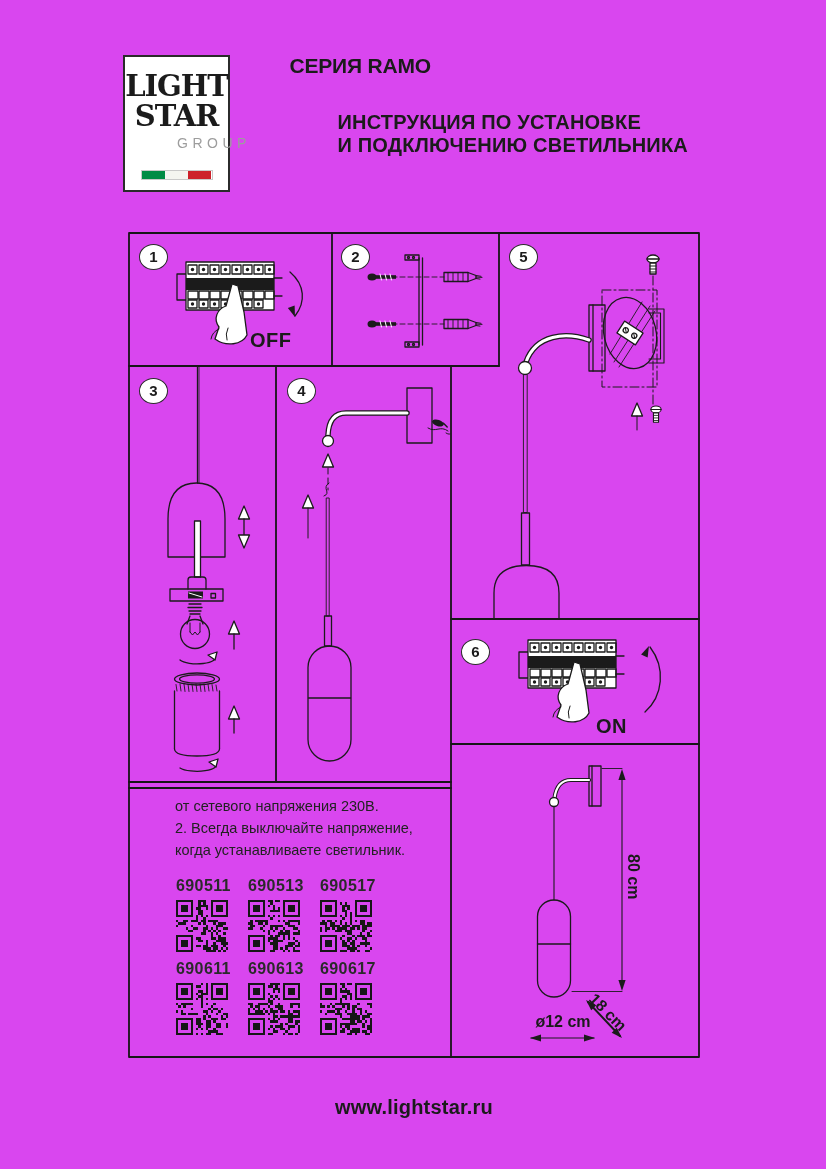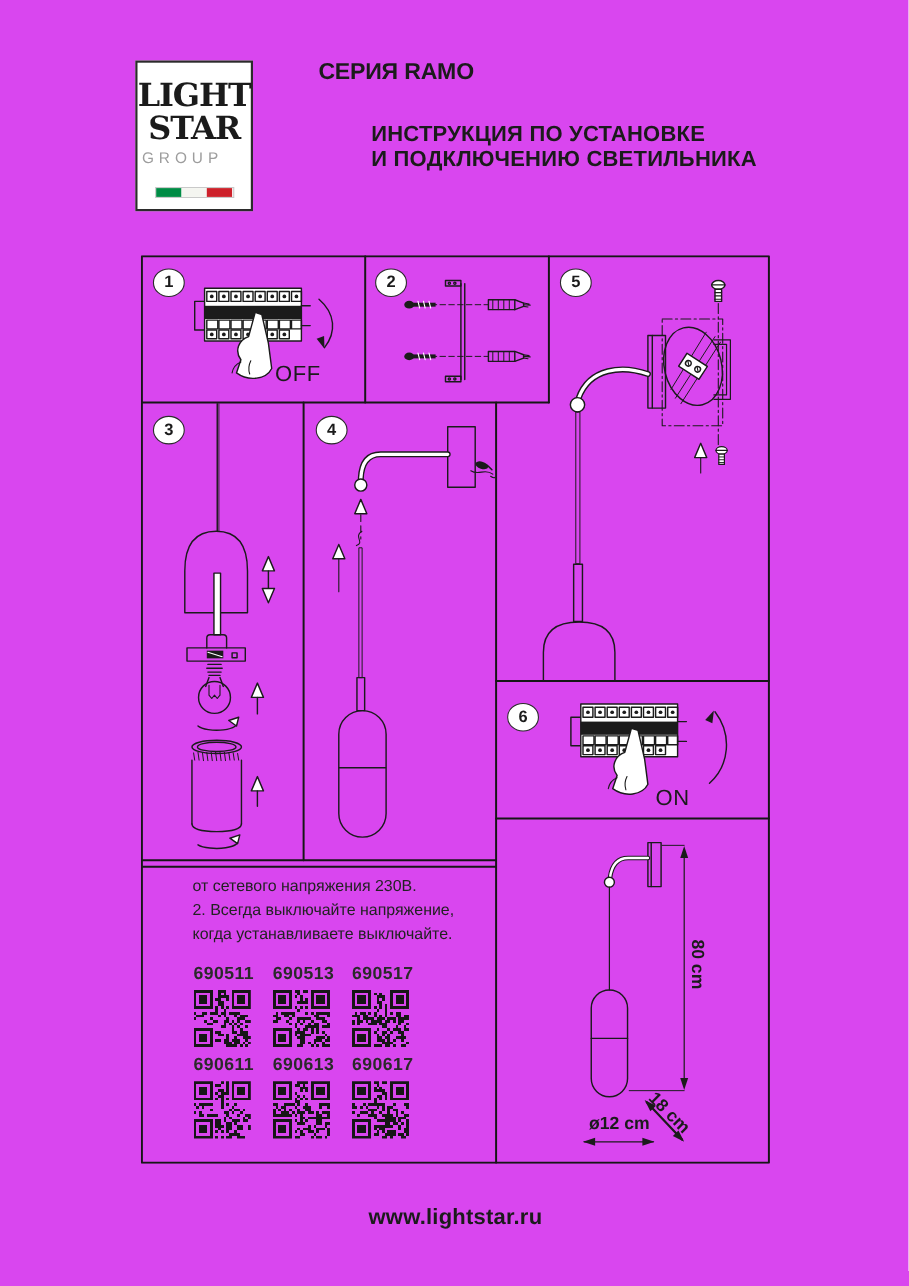--- a/index.html
+++ b/index.html
@@ -5,35 +5,35 @@
   html,body{margin:0;padding:0;background:#fff;}
   .page{position:relative;width:826px;height:1169px;background:#d946ef;overflow:hidden;
         font-family:"Liberation Sans",sans-serif;color:#1b1b1b;}
   
   .logo-box{position:absolute;left:123px;top:55px;width:103px;height:133px;
             border:2px solid #2b2b2b;background:#fff;}
   .logo-w{font-family:"DejaVu Serif",serif;font-weight:bold;font-size:29px;line-height:30px;
           text-align:center;letter-spacing:-1px;color:#1b1b1b;}
   .logo-w1{margin-top:14px;}
   .logo-grp{margin-top:5px;font-size:14px;line-height:15px;color:#9d9d9d;text-align:left;
-            letter-spacing:4.5px;padding-left:4px;font-weight:500;}
+            letter-spacing:4.5px;padding-left:4px;font-weight:500;margin-left:48px;}
   .flag{position:absolute;left:50%;transform:translateX(-50%);bottom:10px;width:72px;height:10px;
         display:flex;border:1px solid #c9c9c9;box-sizing:border-box;}
   .flag span{flex:1;}
   .title-block{position:absolute;right:138px;top:52px;text-align:left;}
   .t1{font-weight:bold;font-size:21px;line-height:28px;letter-spacing:-0.2px;}
   .title-sub{margin-top:31px;}
   .t2{font-weight:bold;font-size:20px;line-height:23px;letter-spacing:0.2px;margin-left:48px;}
   
   .diagram{position:absolute;left:128px;top:232px;width:572px;height:826px;}
   .art{position:absolute;left:0;top:0;}
   .num{position:absolute;width:29px;height:26px;border:1.6px solid #2b2b2b;border-radius:50%;
        box-sizing:border-box;font-size:15px;font-weight:bold;text-align:center;line-height:23px;
        background:#fff;}
-  .lbl{position:absolute;font-weight:normal;font-size:20px;letter-spacing:0.5px;}
+  .lbl{position:absolute;font-weight:bold;font-size:20px;letter-spacing:0.5px;}
   .notes{position:absolute;left:47px;top:563px;width:265px;font-size:14.5px;line-height:22px;color:#222;}
   .art-label{position:absolute;font-weight:bold;font-size:16px;letter-spacing:0.4px;color:#2a2a2a;}
   .qr{position:absolute;width:52px;height:52px;}
   .qr svg{width:100%;height:100%;}
   .dim{position:absolute;font-weight:bold;font-size:16px;color:#1b1b1b;white-space:nowrap;}
   .dim-80{left:496px;top:622px;writing-mode:vertical-rl;}
   .dim-18{left:470px;top:758px;transform:rotate(45deg);transform-origin:left top;}
   .dim-12{left:404px;top:781px;width:62px;text-align:center;}
   
   .footer{position:absolute;left:128px;top:1096px;width:572px;text-align:center;
@@ -285,21 +285,21 @@
     <div class="num" style="left:159px;top:146px">4</div>
     <div class="num" style="left:381px;top:12px">5</div>
     <div class="num" style="left:333px;top:407px">6</div>
 
     <div class="lbl" style="left:122px;top:97px">OFF</div>
     <div class="lbl" style="left:468px;top:483px">ON</div>
 
     <div class="notes">
       <div>от сетевого напряжения 230В.</div>
       <div>2. Всегда выключайте напряжение,</div>
-      <div>когда устанавливаете выключайте.</div>
+      <div>когда устанавливаете светильник.</div>
     </div>
 
     <div class="art-label" style="left:48px;top:645px">690511</div>
     <div class="art-label" style="left:120px;top:645px">690513</div>
     <div class="art-label" style="left:192px;top:645px">690517</div>
     <div class="qr" style="left:48px;top:668px"><svg viewBox="0 0 21 21" shape-rendering="crispEdges" fill="#161616">
           <rect x="0" y="0" width="1" height="1"></rect>
           <rect x="1" y="0" width="1" height="1"></rect>
           <rect x="2" y="0" width="1" height="1"></rect>
           <rect x="3" y="0" width="1" height="1"></rect>

